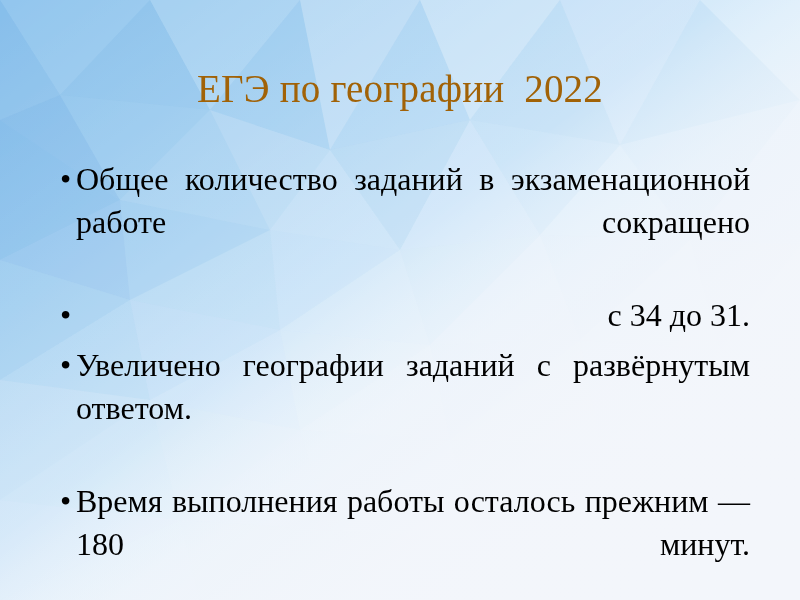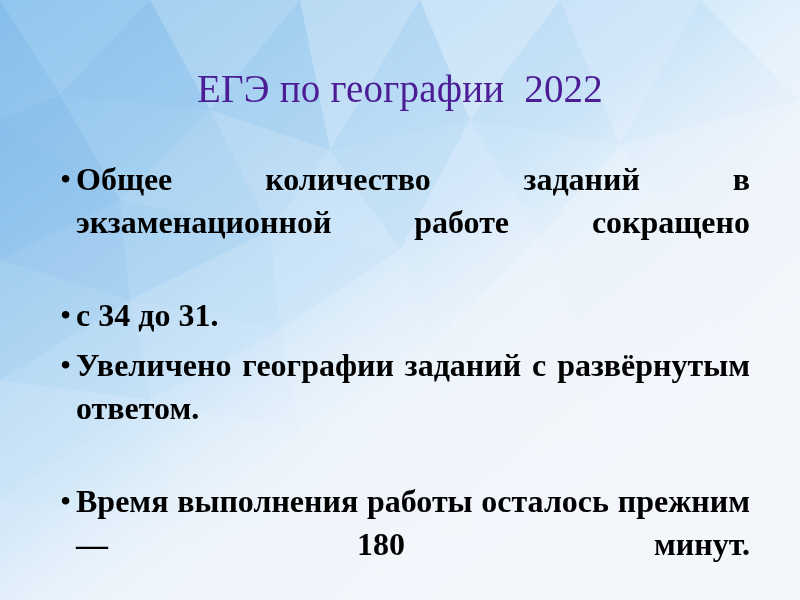--- a/index.html
+++ b/index.html
@@ -38,21 +38,21 @@
   }
 
   #slide-title {
     position: absolute;
     left: 0;
     top: 66px;
     width: 800px;
     text-align: center;
     font-size: 39px;
     line-height: 46px;
-    color: #4c1d95;
+    color: #a16207;
     letter-spacing: 0.2px;
     white-space: pre;
   }
 
   #bullet-list {
     position: absolute;
     left: 58px;
     top: 158px;
     width: 692px;
     margin: 0;
@@ -82,32 +82,31 @@
     width: 14px;
     font-size: 32px;
     line-height: 43px;
     color: #000000;
   }
 
   .bullet-text {
     display: block;
     text-align: justify;
     text-justify: inter-word;
-    font-weight: bold;
   }
 
   
   .bullet-text::after {
     content: "";
     display: inline-block;
     width: 100%;
   }
 
   .bullet-item.single-line .bullet-text {
-    text-align: left;
+    text-align: right;
   }
   .bullet-item.single-line .bullet-text::after {
     content: none;
   }
 </style>
 </head>
 <body>
 
 <div id="slide">
 

